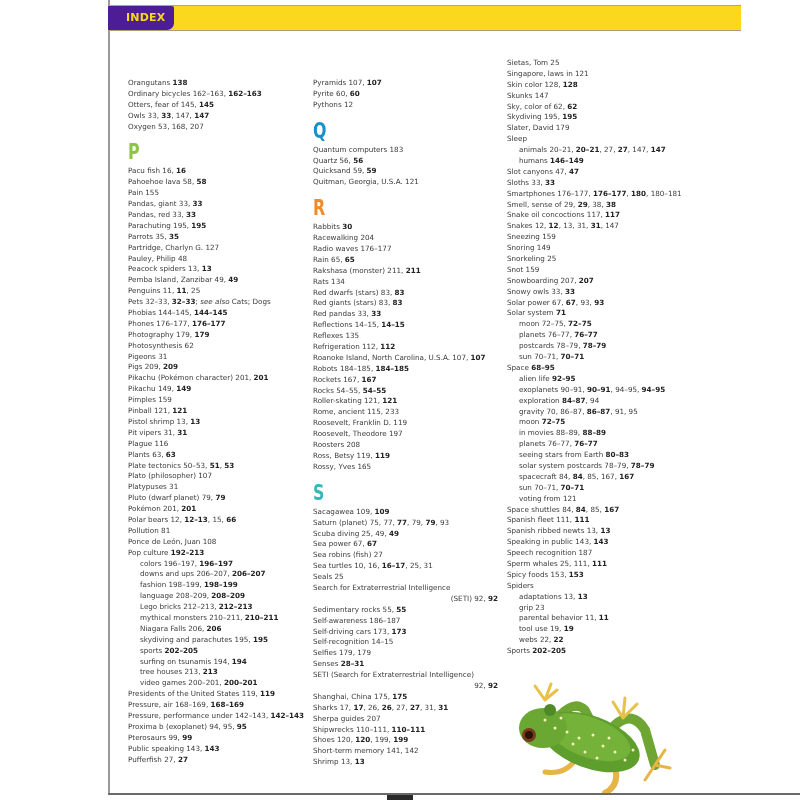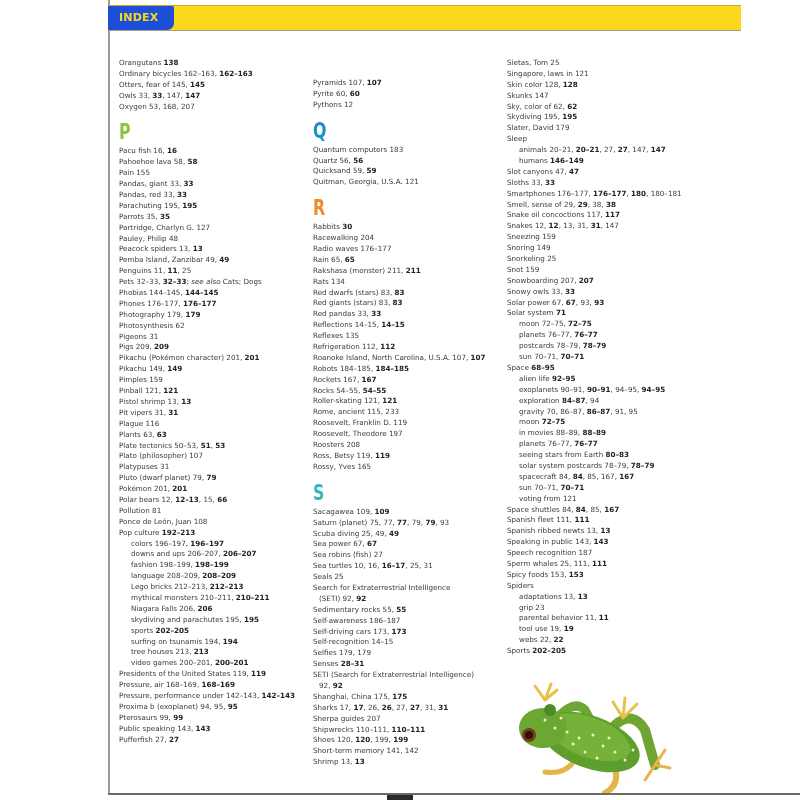--- a/index.html
+++ b/index.html
@@ -24,42 +24,42 @@
     background: #2a2a2a;
   }
   .header-bar {
     position: absolute; left: 108px; top: 5px; width: 633px; height: 24px;
     background: #fbd81e;
     border-top: 1px solid #c9ad1a;
     border-bottom: 1px solid #a8a07a;
   }
   .header-tab {
     position: absolute; left: 0; top: 0; width: 66px; height: 24px;
-    background: #1d4ed8;
+    background: #4c1d95;
     border-bottom-right-radius: 7px;
     border-top-right-radius: 2px;
     color: #f6d71d;
     font-weight: bold;
     font-size: 11px;
     line-height: 24px;
-    padding-left: 11px;
+    padding-left: 18px;
     box-sizing: border-box;
     letter-spacing: 0.2px;
   }
   .col {
     position: absolute; top: 58px;
     font-size: 7.2px; line-height: 10.9px;
     white-space: nowrap;
   }
-  .col-1 { left: 119px; width: 185px; }
+  .col-1 { left: 128px; width: 185px; margin-top: 20px; }
   .col-2 { left: 313px; width: 185px; margin-top: 20px; }
   .col-3 { left: 507px; width: 200px; }
   .entry { display: block; height: 10.9px; }
   .entry.sub { padding-left: 12px; }
-  .entry.cont { padding-left: 6px; }
+  .entry.cont { padding-left: 6px; text-align: right; }
   .entry b { font-weight: bold; color: #222; }
   .entry i { font-style: italic; }
   .letter {
     display: block;
     font-family: "DejaVu Sans", sans-serif;
     font-weight: bold;
     font-size: 22px;
     line-height: 24px;
     height: 24px;
     margin-top: 8px;

